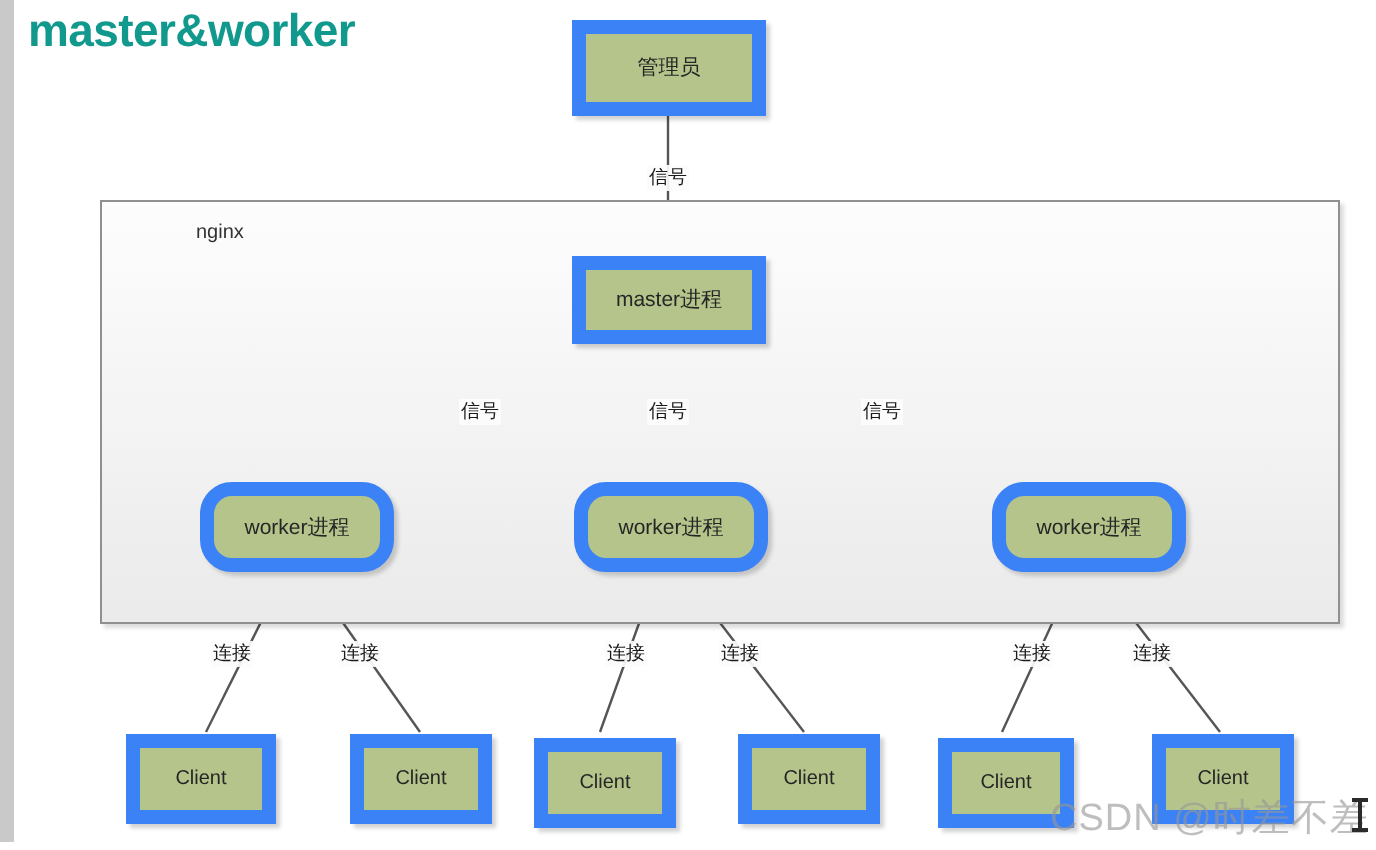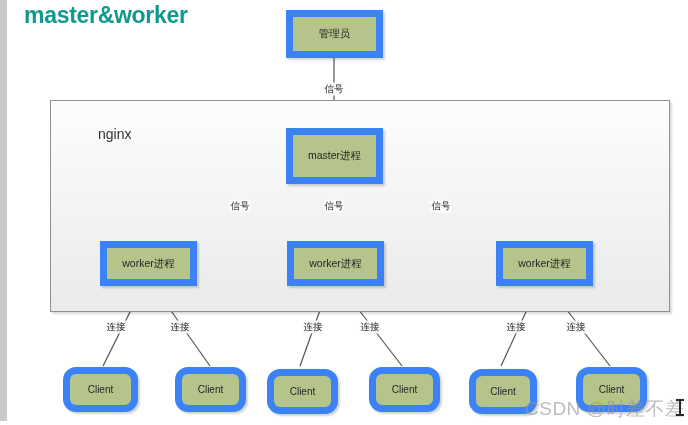--- a/index.html
+++ b/index.html
@@ -22,21 +22,21 @@
     background: #c9c9c9;
   }
   #bottom-strip {
     position: absolute;
     left: 0; bottom: 0;
     width: 688px; height: 4px;
     background: #ffffff;
   }
   #title {
     position: absolute;
-    left: 24px; top: 2px;
+    left: 14px; top: 2px;
     font-size: 23px;
     font-weight: 600;
     color: #11998e;
     letter-spacing: -0.3px;
     white-space: nowrap;
   }
   svg#diagram {
     position: absolute;
     left: 0; top: 0;
     width: 688px; height: 425px;
@@ -49,35 +49,35 @@
     box-shadow: 2px 2px 2px rgba(0,0,0,0.18);
     display: flex;
     align-items: center;
     justify-content: center;
     color: #262626;
     font-size: 10px;
     white-space: nowrap;
   }
   .node-admin { font-size: 10.5px; }
   .node-master { font-size: 10.5px; }
-  .node-worker { font-size: 10.5px; }
-  .node-client { font-size: 10px; border-radius: 13px; }
+  .node-worker { font-size: 10.5px; border-radius: 16px; }
+  .node-client { font-size: 10px; }
   #nginx-container {
     position: absolute;
     left: 50px; top: 100px;
     width: 620px; height: 212px;
     background: linear-gradient(to bottom, #fdfdfd 0%, #f2f2f2 60%, #eaeaea 100%);
     border: 1px solid #909090;
     box-sizing: border-box;
     box-shadow: 2px 2px 2px rgba(0,0,0,0.14);
   }
   #nginx-label {
     position: absolute;
-    left: 98px; top: 126px;
-    font-size: 14px;
+    left: 98px; top: 111px;
+    font-size: 10px;
     color: #333333;
   }
   .edge-label {
     position: absolute;
     font-size: 9.5px;
     color: #1a1a1a;
     background: rgba(252,252,252,0.92);
     padding: 0 1px;
     white-space: nowrap;
     transform: translate(-50%, -50%);
@@ -140,21 +140,21 @@
       <line x1="501" y1="366" x2="537" y2="288" marker-end="url(#arrow)"></line>
       <line x1="610" y1="366" x2="550" y2="288" marker-end="url(#arrow)"></line>
     </g>
   </svg>
 
   <div id="nginx-container"></div>
   <div id="nginx-label">nginx</div>
 
   <div class="node-box node-admin" style="left:286px; top:10px; width:97px; height:48px;">管理员</div>
 
-  <div class="node-box node-master" style="left:286px; top:128px; width:97px; height:56px;">master进程</div>
+  <div class="node-box node-master" style="left:286px; top:128px; width:97px; height:44px;">master进程</div>
 
   <div class="node-box node-worker" style="left:100px; top:241px; width:97px; height:45px;">worker进程</div>
   <div class="node-box node-worker" style="left:287px; top:241px; width:97px; height:45px;">worker进程</div>
   <div class="node-box node-worker" style="left:496px; top:241px; width:97px; height:45px;">worker进程</div>
 
   <div class="node-box node-client" style="left:63px; top:367px; width:75px; height:45px;">Client</div>
   <div class="node-box node-client" style="left:175px; top:367px; width:71px; height:45px;">Client</div>
   <div class="node-box node-client" style="left:267px; top:369px; width:71px; height:45px;">Client</div>
   <div class="node-box node-client" style="left:369px; top:367px; width:71px; height:45px;">Client</div>
   <div class="node-box node-client" style="left:469px; top:369px; width:68px; height:45px;">Client</div>

